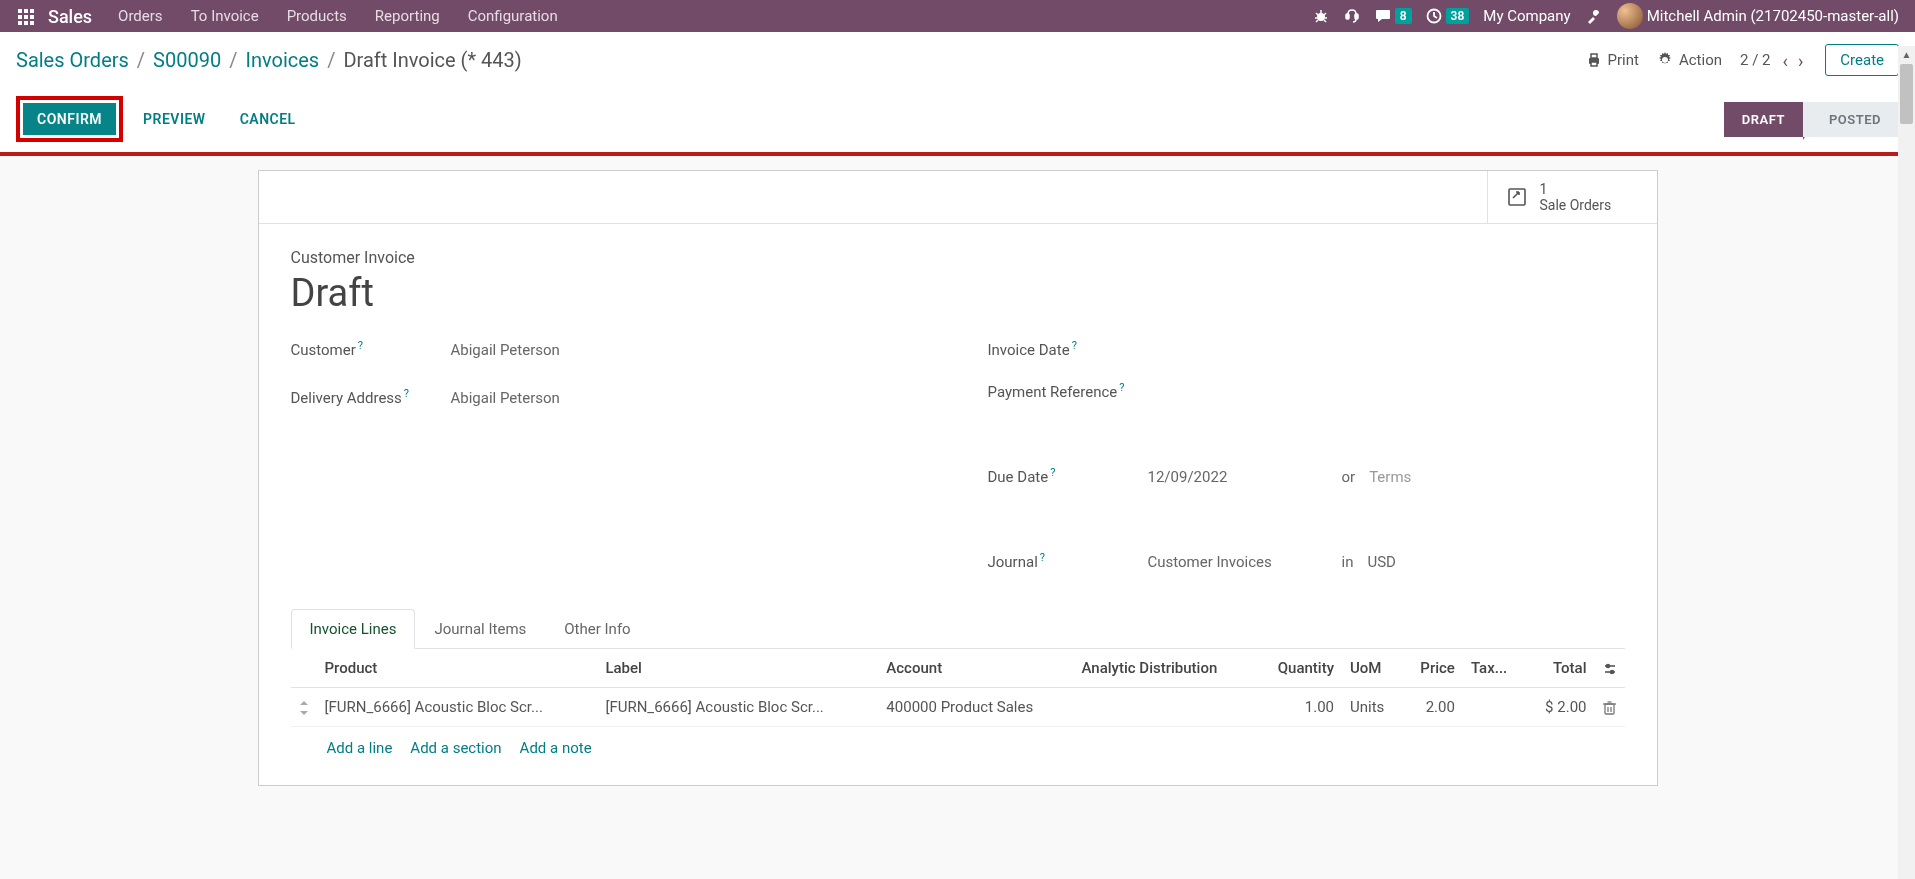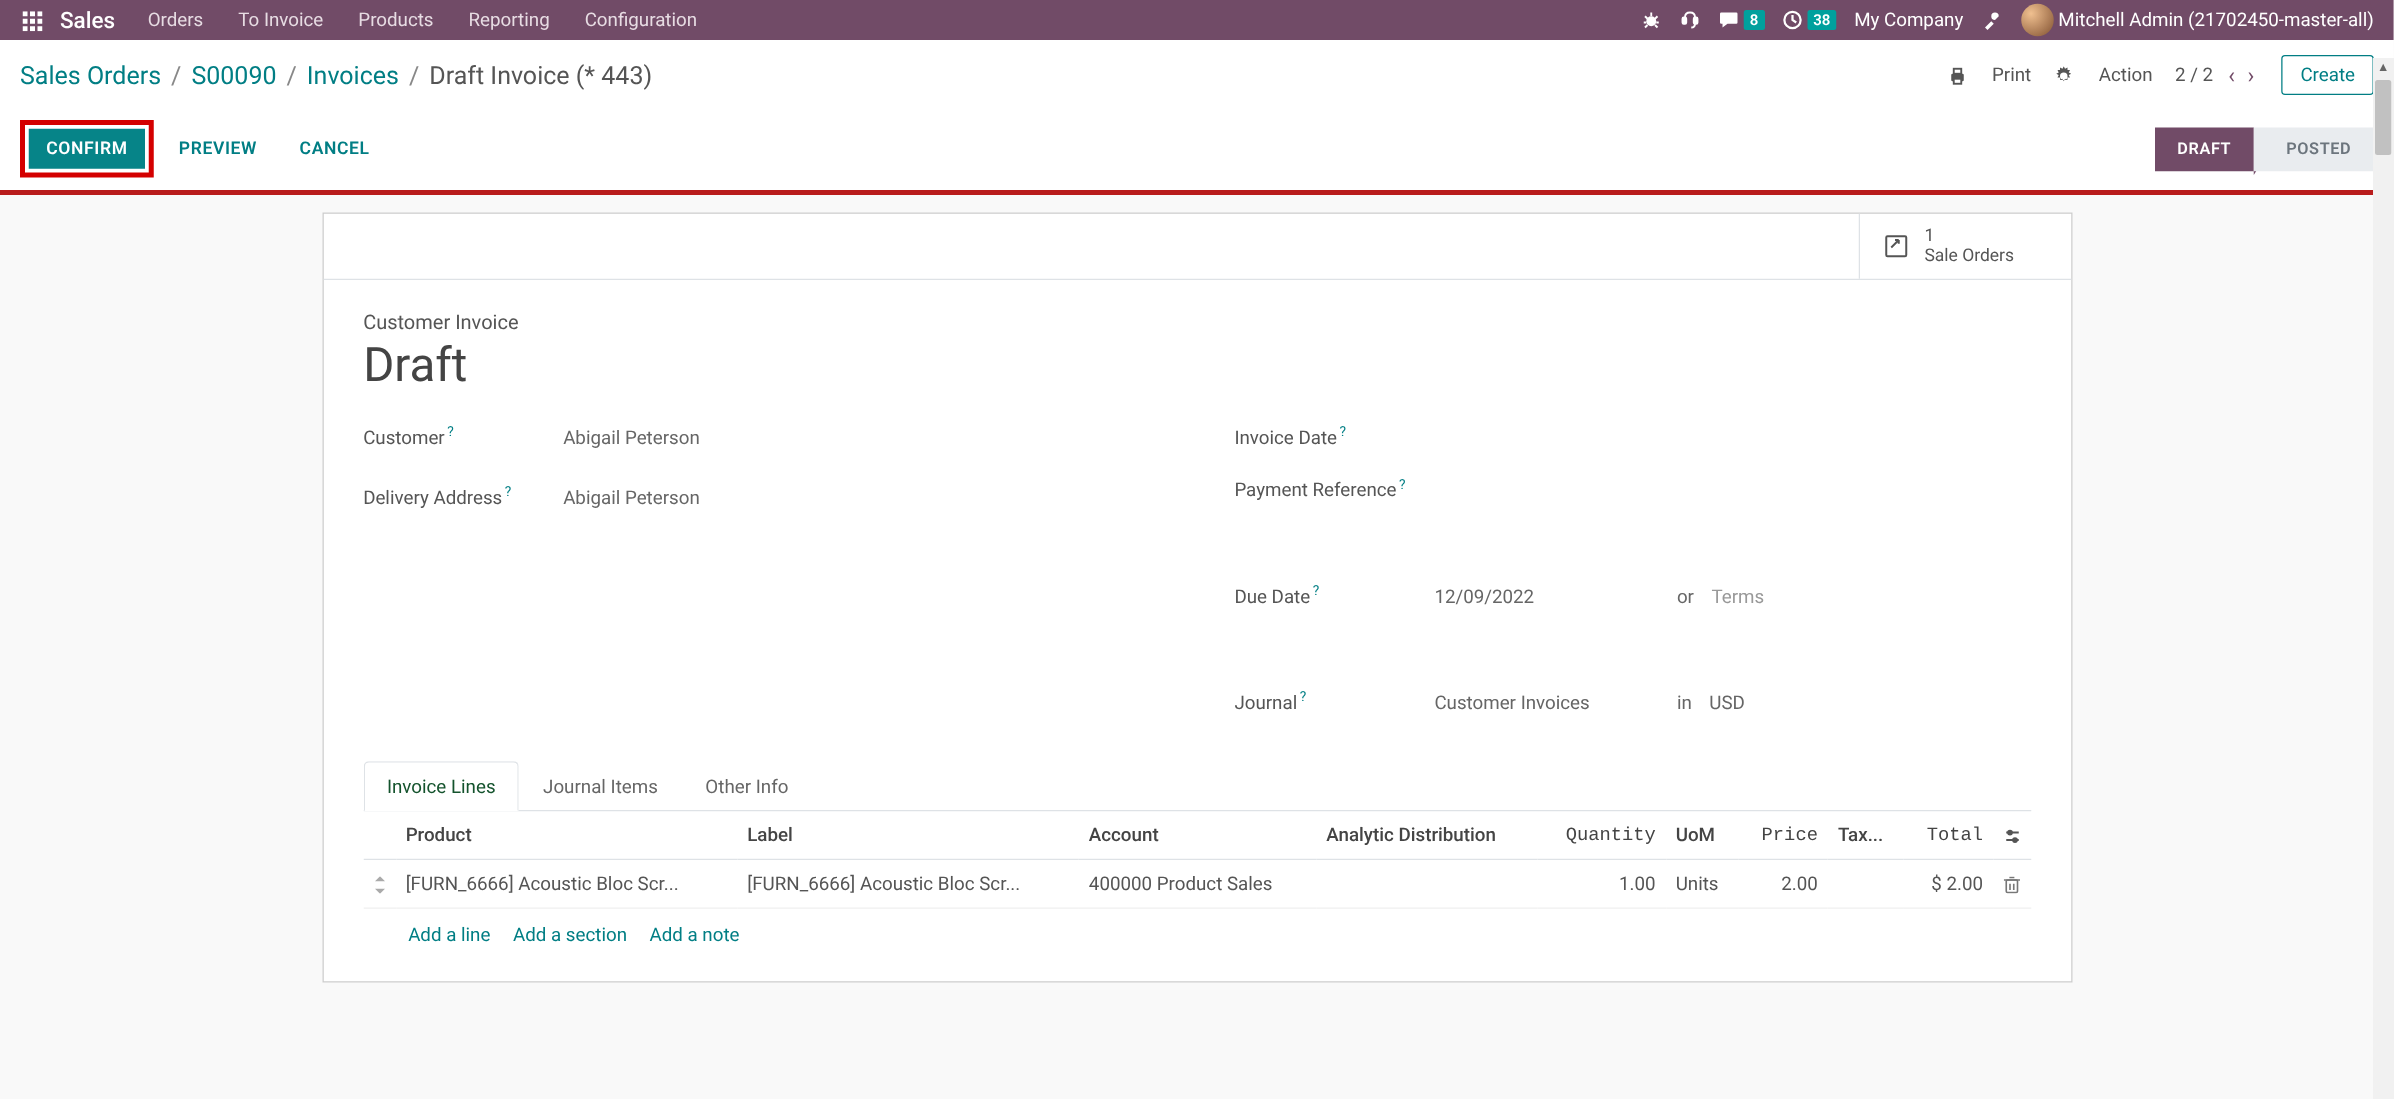--- a/index.html
+++ b/index.html
@@ -18,21 +18,21 @@
   .avatar { width: 26px; height: 26px; border-radius: 50%; background: radial-gradient(circle at 30% 30%, #f0c090, #805030); display: inline-block; }
 
   
   .control-panel { background: #fff; border-bottom: 4px solid #b91c1c; }
   .cp-row1 { display: flex; align-items: center; padding: 12px 16px; }
   .breadcrumb { color: #666666; font-size: 20px; display: flex; align-items: center; gap: 8px; flex-wrap: wrap; }
   .breadcrumb .link { color: #017e84; cursor: pointer; }
   .breadcrumb .sep { color: #888; }
   .breadcrumb .current { color: #555; }
   .cp-right { margin-left: auto; display: flex; align-items: center; gap: 18px; font-size: 15px; color: #555; }
-  .cp-action { cursor: pointer; display: flex; align-items: flex-end; gap: 20px; }
+  .cp-action { cursor: pointer; display: flex; align-items: center; gap: 6px; }
   .pager { display: flex; align-items: center; gap: 8px; color: #555; }
   .pager-arrows { display: flex; gap: 2px; }
   .pager-arrow { color: #714b67; cursor: pointer; font-size: 18px; padding: 0 4px; }
   .btn-create { border: 1px solid #017e84; color: #017e84; background: #fff; padding: 6px 14px; font-size: 15px; cursor: pointer; border-radius: 3px; }
 
   .cp-row2 { display: flex; align-items: center; padding: 8px 16px 10px 16px; }
   .btn-confirm { background: #068488; color: #fff; border: none; padding: 8px 14px; font-size: 14px; font-weight: 600; letter-spacing: 0.5px; cursor: pointer; }
   .highlight-box { border: 4px solid #d40000; padding: 3px; display: inline-block; }
   .btn-secondary { color: #017e84; background: transparent; border: none; padding: 8px 14px; font-size: 14px; font-weight: 600; letter-spacing: 0.5px; cursor: pointer; margin-left: 6px; }
   .statusbar { margin-left: auto; display: flex; }
@@ -65,21 +65,21 @@
 
   
   .tabs { display: flex; border-bottom: 1px solid #dee2e6; margin-top: 16px; }
   .tab { padding: 10px 18px; font-size: 15px; color: #666; cursor: pointer; border: 1px solid transparent; border-bottom: none; margin-bottom: -1px; }
   .tab.active { color: #14532d; border-color: #dee2e6; border-bottom: 1px solid #fff; background: #fff; border-radius: 4px 4px 0 0; }
 
   
   .table-wrap { margin-top: 0; }
   table { width: 100%; border-collapse: collapse; font-size: 15px; }
   thead th { text-align: left; padding: 10px 8px; color: #444; font-weight: 500; border-bottom: 1px solid #dee2e6; }
-  thead th.num { text-align: right; font-family: Liberation Mono, monospace; }
+  thead th.num { text-align: right; }
   tbody td { padding: 10px 8px; color: #555; border-bottom: 1px solid #f0f0f0; }
   tbody td.num { text-align: right; }
   .row-handle { color: #aaa; cursor: grab; width: 20px; text-align: center; }
   .row-delete { color: #888; cursor: pointer; width: 24px; text-align: center; }
   .add-links { padding: 12px 8px 12px 36px; display: flex; gap: 18px; }
   .add-links a { color: #017e84; cursor: pointer; font-size: 15px; }
   .col-opts { width: 28px; text-align: center; color: #666; cursor: pointer; }
 
   
   .scrollbar { position: fixed; right: 0; top: 46px; bottom: 0; width: 17px; background: #f1f1f1; }

